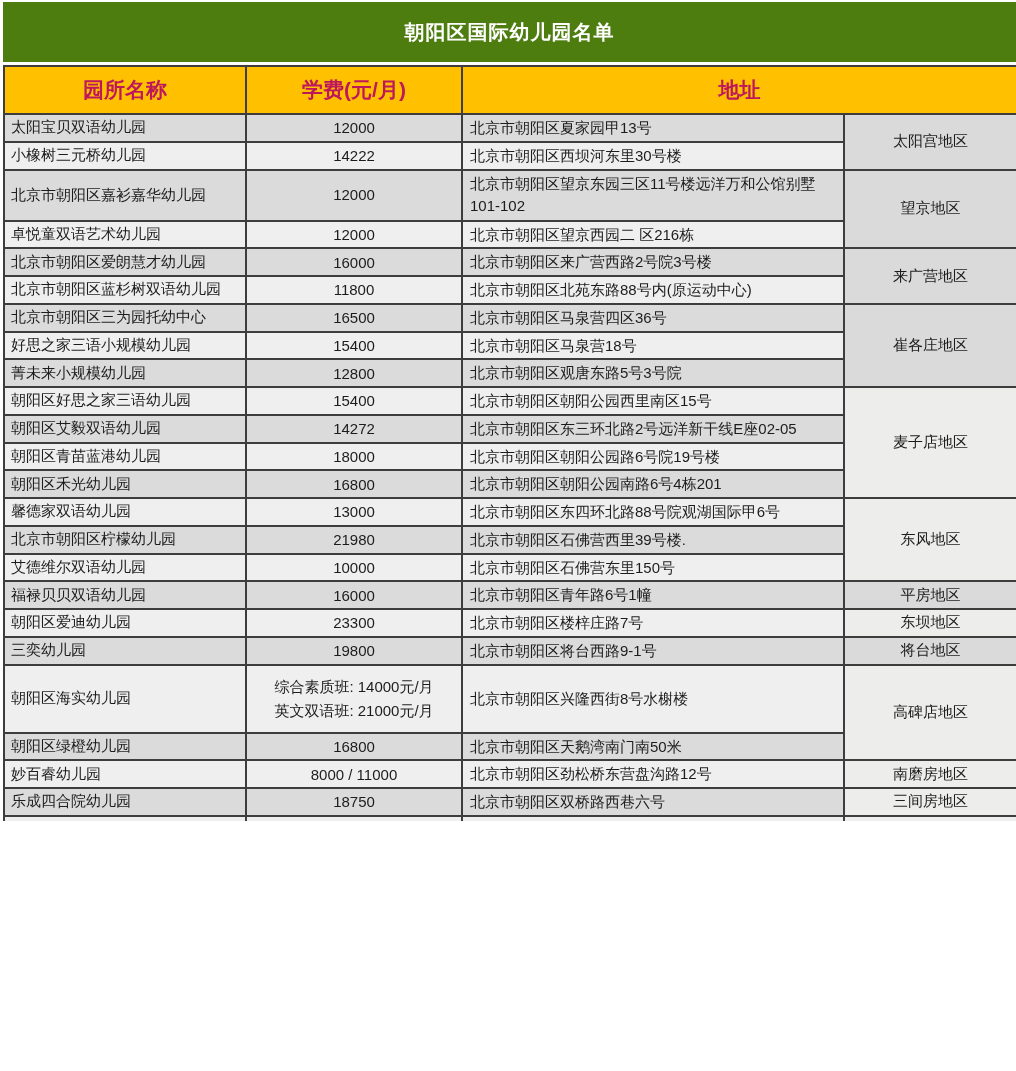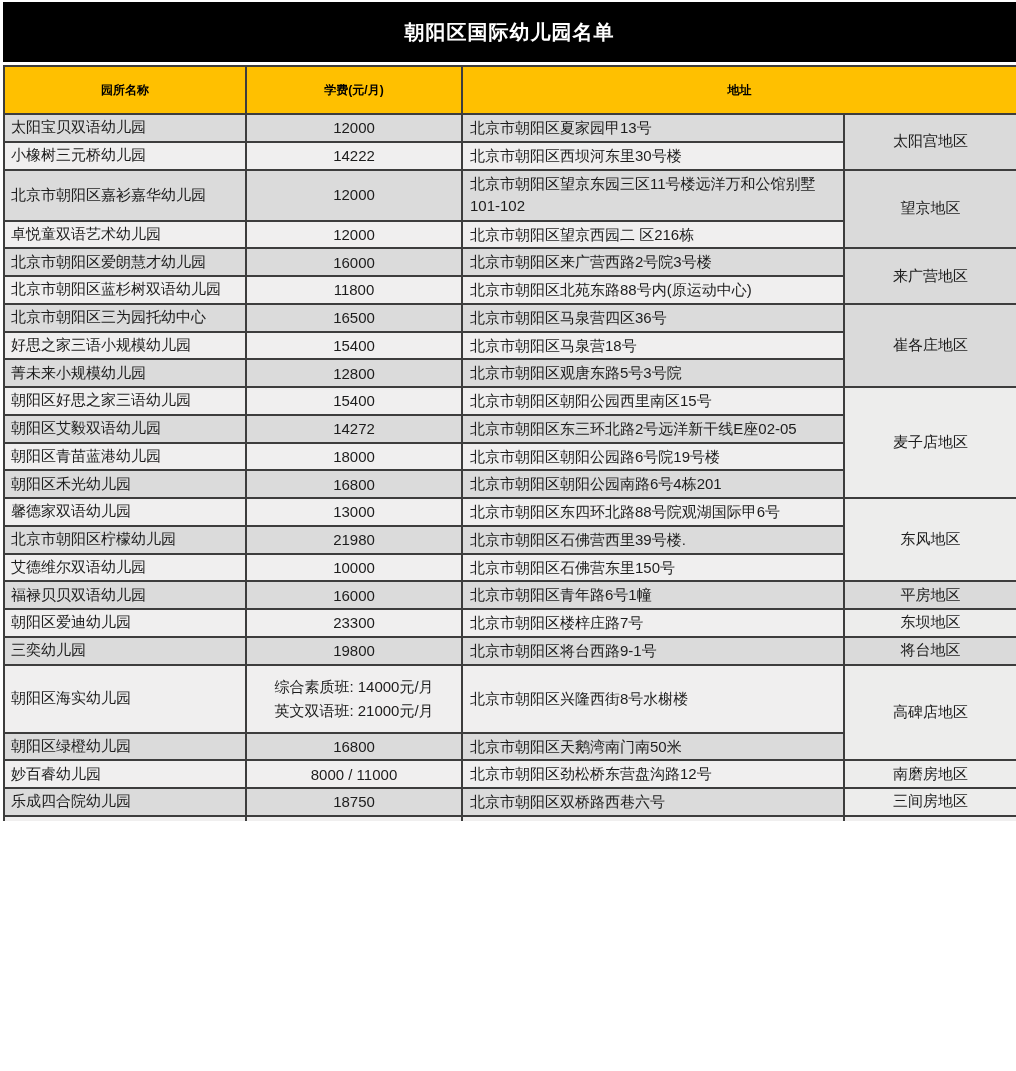--- a/index.html
+++ b/index.html
@@ -3,38 +3,38 @@
 <meta charset="utf-8">
 <style>
   html,body{margin:0;padding:0;background:#ffffff;}
   body{
     width:1016px;height:1071px;overflow:hidden;
     font-family:"Liberation Sans","DejaVu Sans",sans-serif;
     color:#1c1c1c;
   }
   .wrap{padding:2px 0 0 3px;}
   .title-bar{
-    width:1013px;height:60px;background:#000000;
+    width:1013px;height:60px;background:#4d7c0f;
     color:#ffffff;font-weight:bold;font-size:20px;
     display:flex;align-items:center;justify-content:center;
     letter-spacing:1px;
   }
   .gap{height:3px;background:#ffffff;}
   table{
     border-collapse:collapse;table-layout:fixed;width:1013px;
   }
   col.c1{width:242px;} col.c2{width:216px;} col.c3{width:382px;} col.c4{width:173px;}
   th,td{
     border:2px solid #3d3d3d;
     font-size:15px;
     overflow:hidden;
     vertical-align:middle;
   }
   th{
-    background:#ffc000;color:#000000;font-weight:bold;font-size:12px;
+    background:#ffc000;color:#be185d;font-weight:bold;font-size:21px;
     height:44px;text-align:center;
   }
   tr.r{height:24px;}
   tr.h51{height:51px;}
   tr.h54{height:68px;}
   tr.partial{height:5px;}
   tr.partial td{border-bottom:none;}
   td.name{text-align:left;padding:2px 6px;background:#dbdbdb;}
   td.fee{text-align:center;background:#dbdbdb;white-space:pre-line;line-height:1.55;}
   td.addr{text-align:left;padding:2px 7px;background:#dbdbdb;line-height:1.45;}

